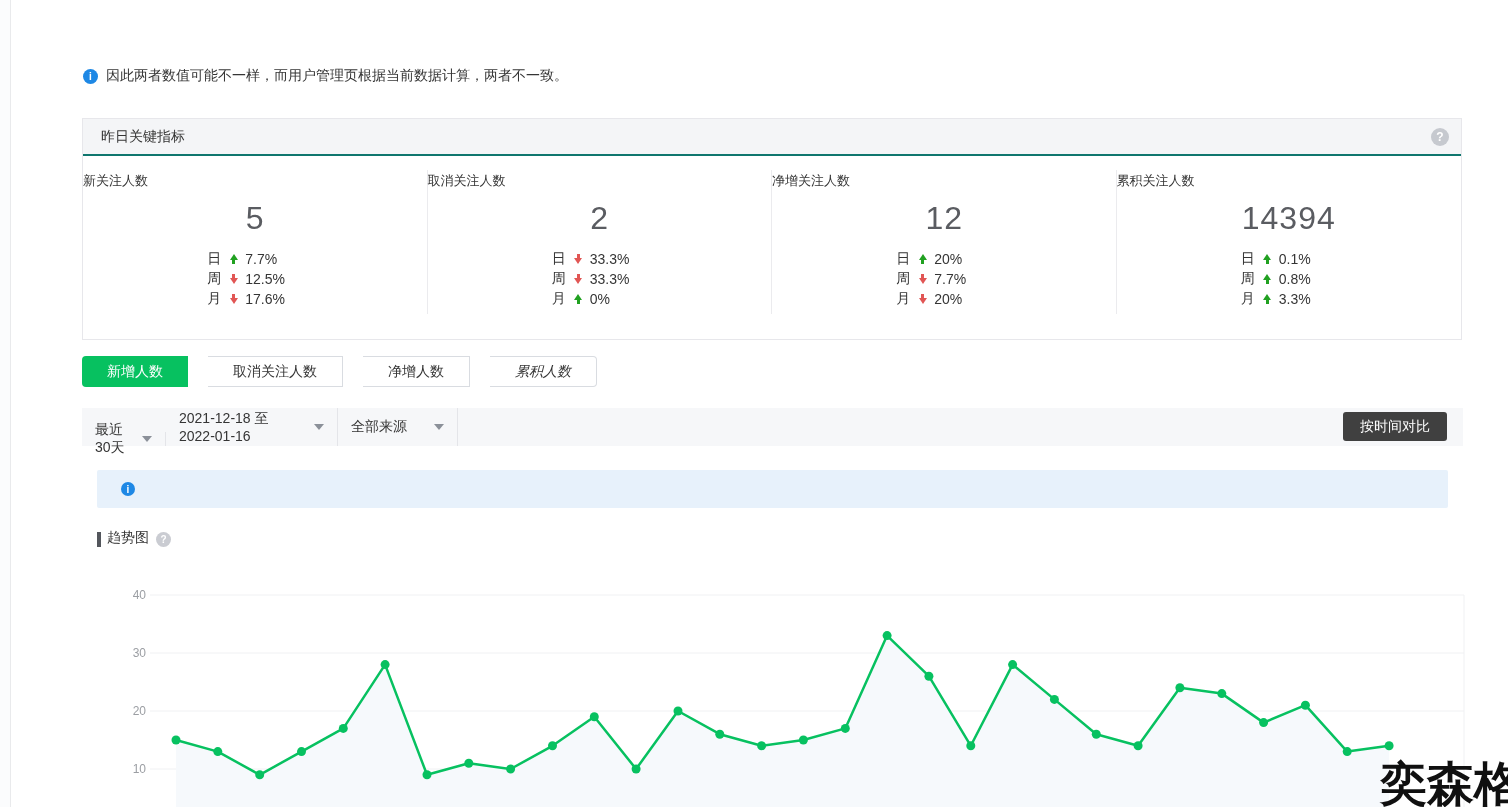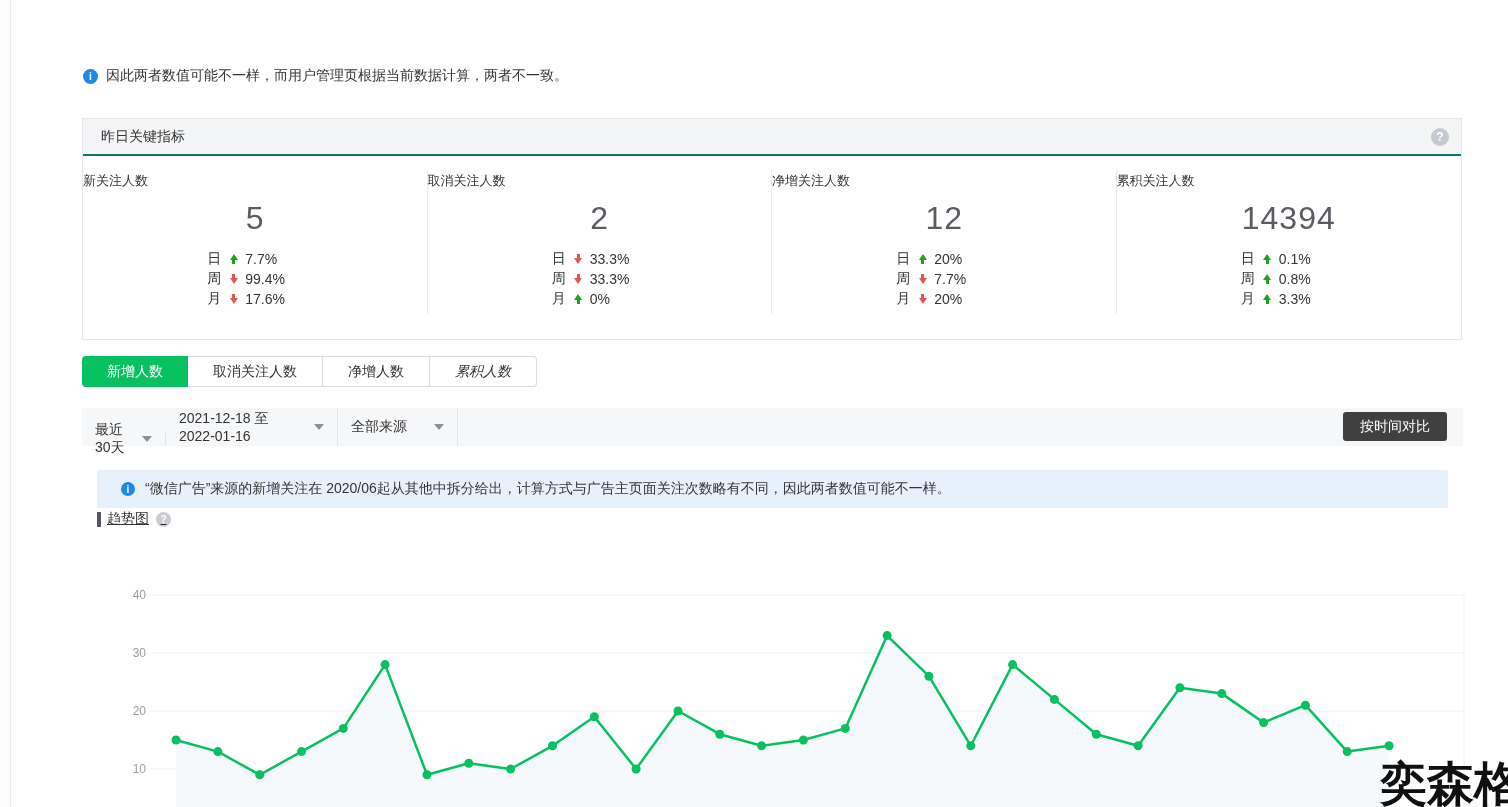--- a/index.html
+++ b/index.html
@@ -31,41 +31,41 @@
   .m-rows{width:96px;margin:11px auto 0;}
   .m-row{display:flex;align-items:center;height:20px;font-size:14px;}
   .m-row .p{width:22px;}
   .arr{display:inline-block;width:9px;margin-right:7px;}
   .arr i{display:block;margin:0 auto;}
   .arr .tri-up{width:0;height:0;border-left:4.5px solid transparent;border-right:4.5px solid transparent;border-bottom:6px solid currentColor;}
   .arr .tri-dn{width:0;height:0;border-left:4.5px solid transparent;border-right:4.5px solid transparent;border-top:6px solid currentColor;}
   .arr .stem{width:3px;height:4px;background:currentColor;}
 
   
-  #tabs{left:82px;top:356px;display:flex;height:31px;}
+  #tabs{left:82px;top:356px;display:flex;height:31px;gap:20px;}
   .tab{background:#fff;border:1px solid #d9dce1;border-left:none;font-size:14px;display:flex;align-items:center;
        padding:0 25px;cursor:pointer;box-sizing:border-box;}
   .tab:first-child{border-left:1px solid #d9dce1;border-radius:4px 0 0 4px;}
   .tab:last-child{border-radius:0 4px 4px 0;font-style:italic;}
   .tab.active{border:none;color:#fff;}
 
   
   #filter-strip{left:82px;top:408px;width:1381px;height:38px;background:#f6f7f9;display:flex;align-items:stretch;}
   .f-sec{display:flex;align-items:center;justify-content:space-between;border-right:1px solid #e4e5e9;
          padding:0 13px;font-size:14px;cursor:pointer;box-sizing:border-box;}
   .caret{width:0;height:0;border-left:5px solid transparent;border-right:5px solid transparent;border-top:6px solid #8b9099;margin-left:14px;}
   #compare-btn{position:absolute;right:16px;top:4px;height:29px;line-height:29px;padding:0 17px;border-radius:3px;
                color:#fff;font-size:14px;border:none;cursor:pointer;}
 
   
   #banner{left:97px;top:470px;width:1351px;height:38px;border-radius:2px;display:flex;align-items:center;font-size:14px;box-sizing:border-box;padding:0 14px 0 24px;}
   #banner .info-dot{width:14px;height:14px;flex:0 0 14px;margin-right:10px;}
 
   
-  #trend-title{left:97px;top:510px;display:flex;align-items:center;font-size:14px;font-weight:500;text-decoration:underline;}
+  #trend-title{left:97px;top:529px;display:flex;align-items:flex-end;font-size:14px;font-weight:500;}
   #trend-title .bar{width:4px;height:15px;background:#53565c;margin-right:6px;}
   #trend-title .help-dot{width:15px;height:15px;font-size:10px;margin-left:7px;background:#caccd2;}
 
   
   #chart{left:130px;top:572px;width:1344px;height:235px;}
   #chart svg{display:block;}
   .ytick{font-size:12px;fill:#9b9ea3;}
 
   
   #watermark{left:1380px;top:760px;font-size:47px;font-weight:900;color:#101010;letter-spacing:0px;line-height:1;
@@ -100,21 +100,21 @@
                 <i class="stem"></i>
               </span>
               <span class="pct">7.7%</span>
             </div>
             <div class="m-row">
               <span class="p">周</span>
               <span class="arr" style="color:#E15654">
                 <i class="stem"></i>
                 <i class="tri-dn"></i>
               </span>
-              <span class="pct">99.4%</span>
+              <span class="pct">12.5%</span>
             </div>
             <div class="m-row">
               <span class="p">月</span>
               <span class="arr" style="color:#E15654">
                 <i class="stem"></i>
                 <i class="tri-dn"></i>
               </span>
               <span class="pct">17.6%</span>
             </div>
           </div>
@@ -233,21 +233,20 @@
     </div>
     <div class="f-sec" style="width:120px">
       <span>全部来源</span>
       <span class="caret"></span>
     </div>
     <button id="compare-btn" style="background: #404040;">按时间对比</button>
   </div>
 
   <div id="banner" class="abs" style="background: rgb(231, 241, 251);">
     <span class="info-dot" style="background: rgb(30, 136, 229);">i</span>
-    <span>“微信广告”来源的新增关注在 2020/06起从其他中拆分给出，计算方式与广告主页面关注次数略有不同，因此两者数值可能不一样。</span>
   </div>
 
   <div id="trend-title" class="abs">
     <span class="bar"></span>
     <span>趋势图</span>
     <span class="help-dot">?</span>
   </div>
 
   <div id="chart" class="abs">
       <svg width="1344" height="235" viewBox="0 0 1344 235">

